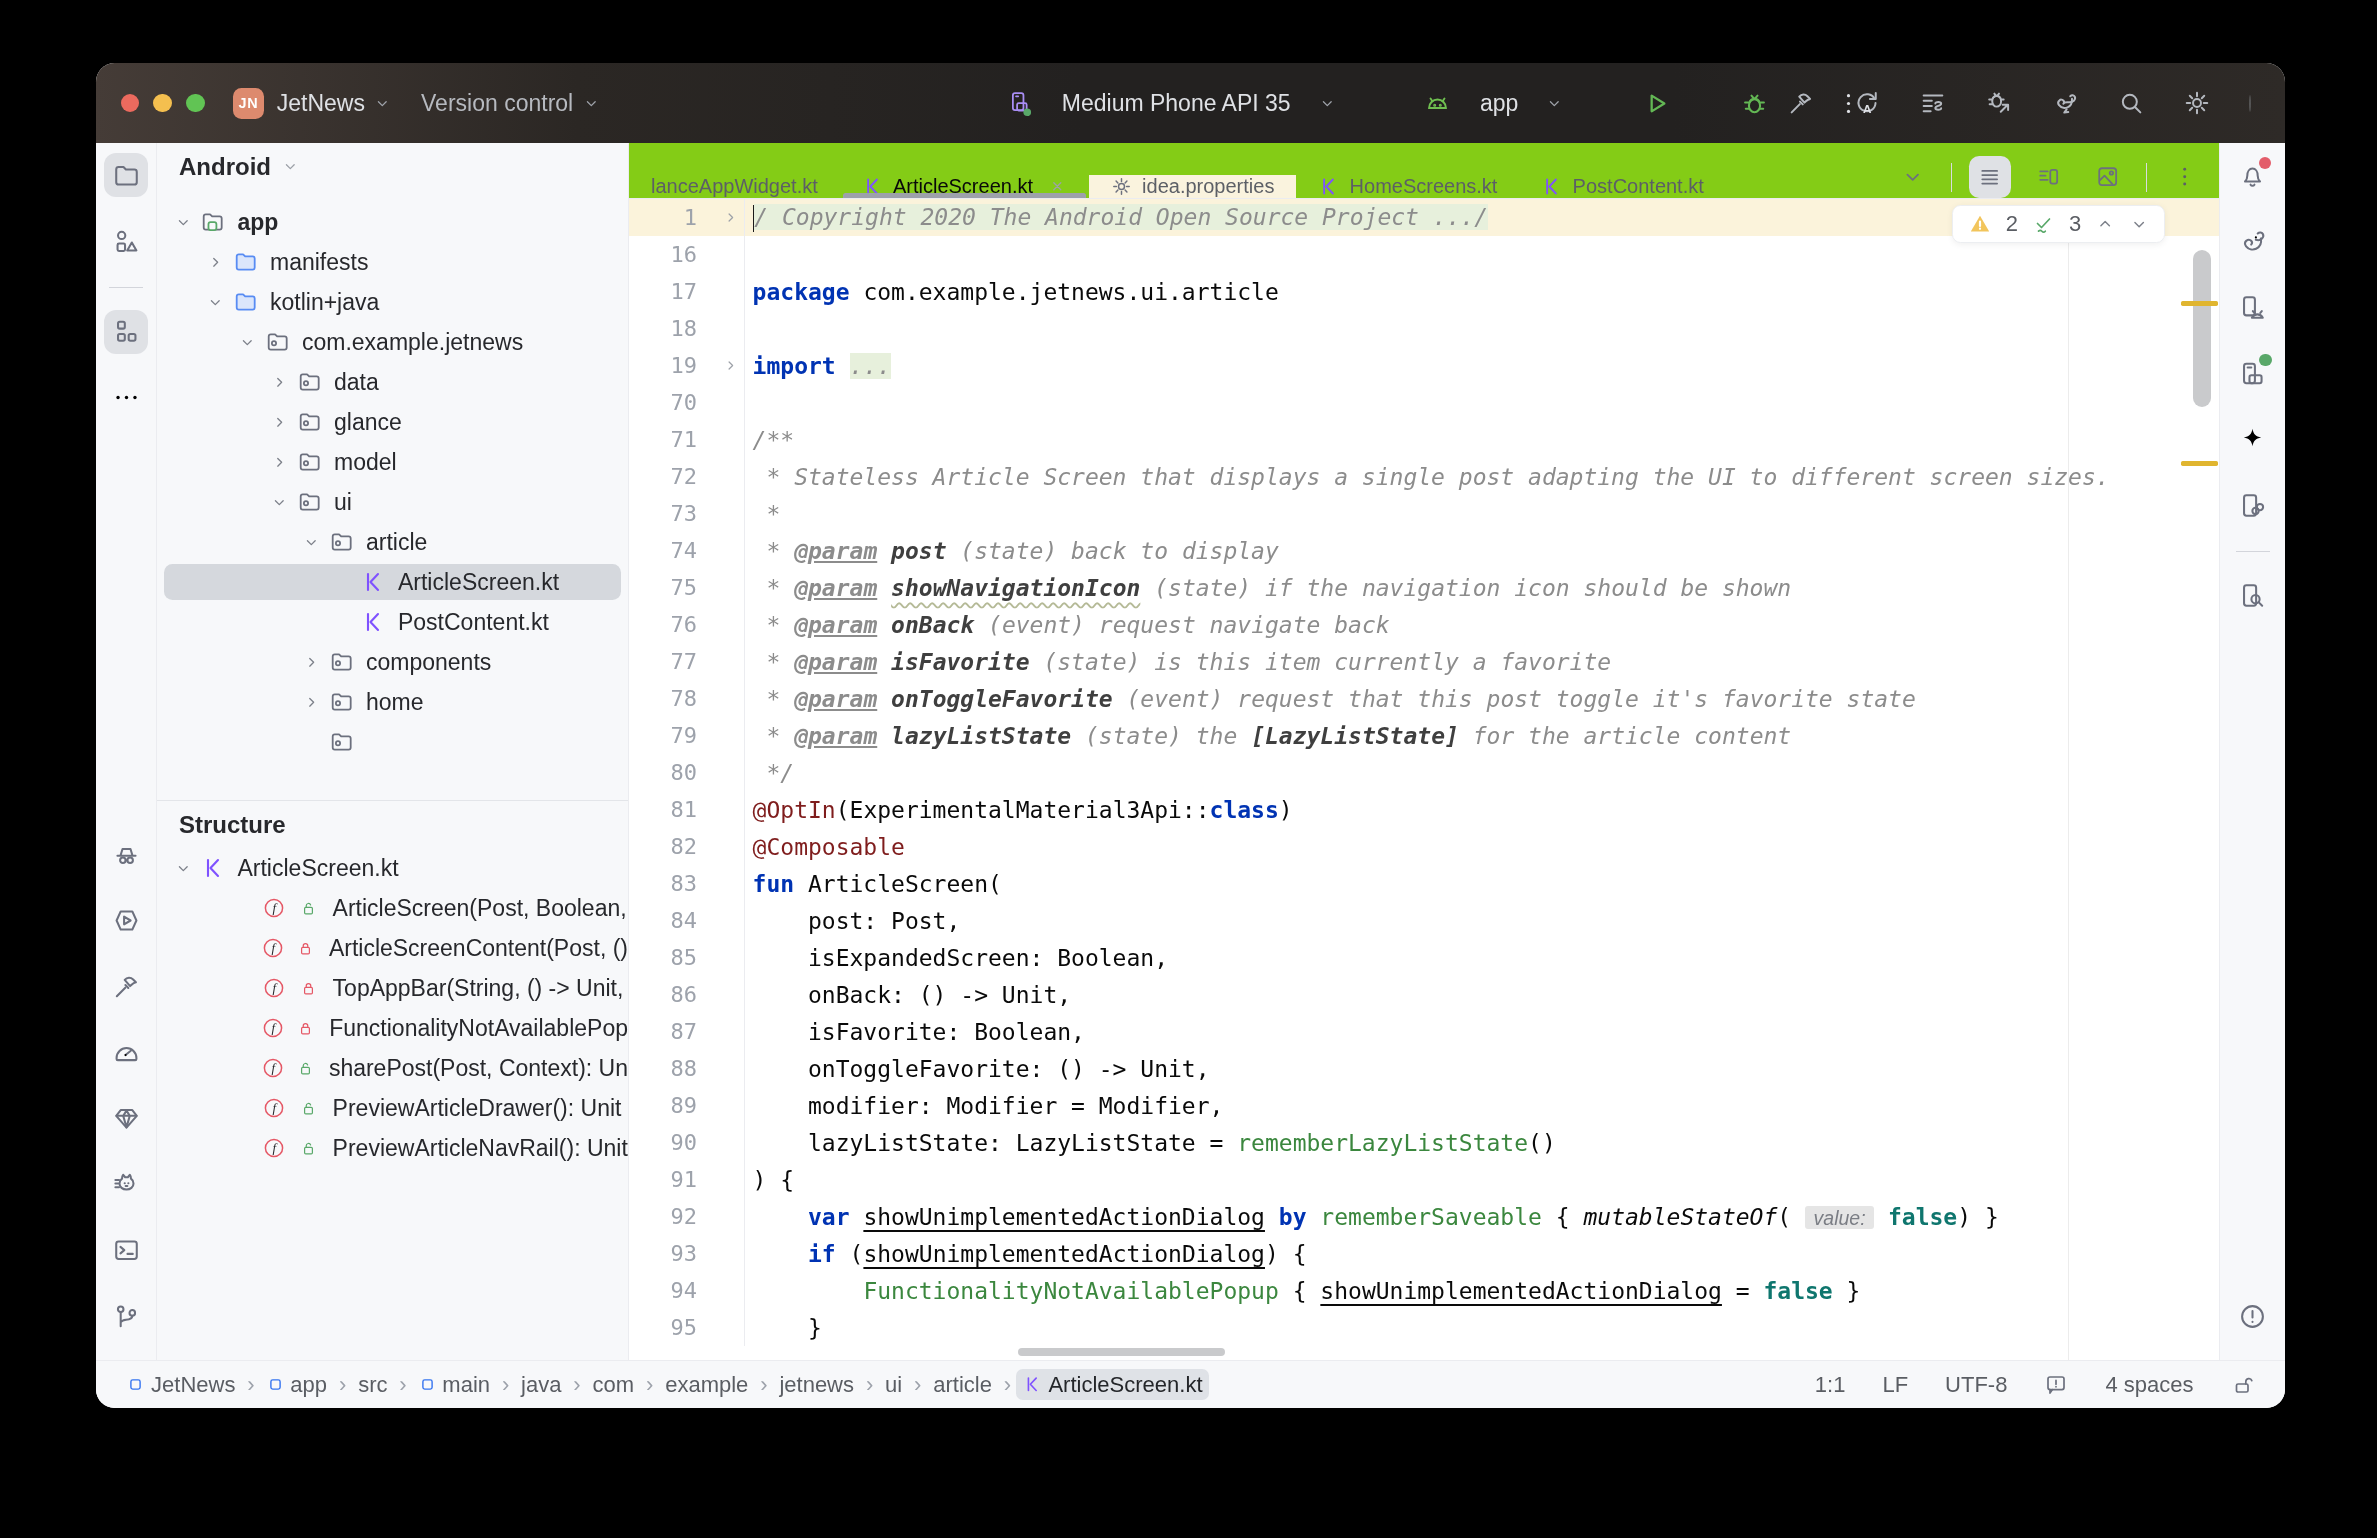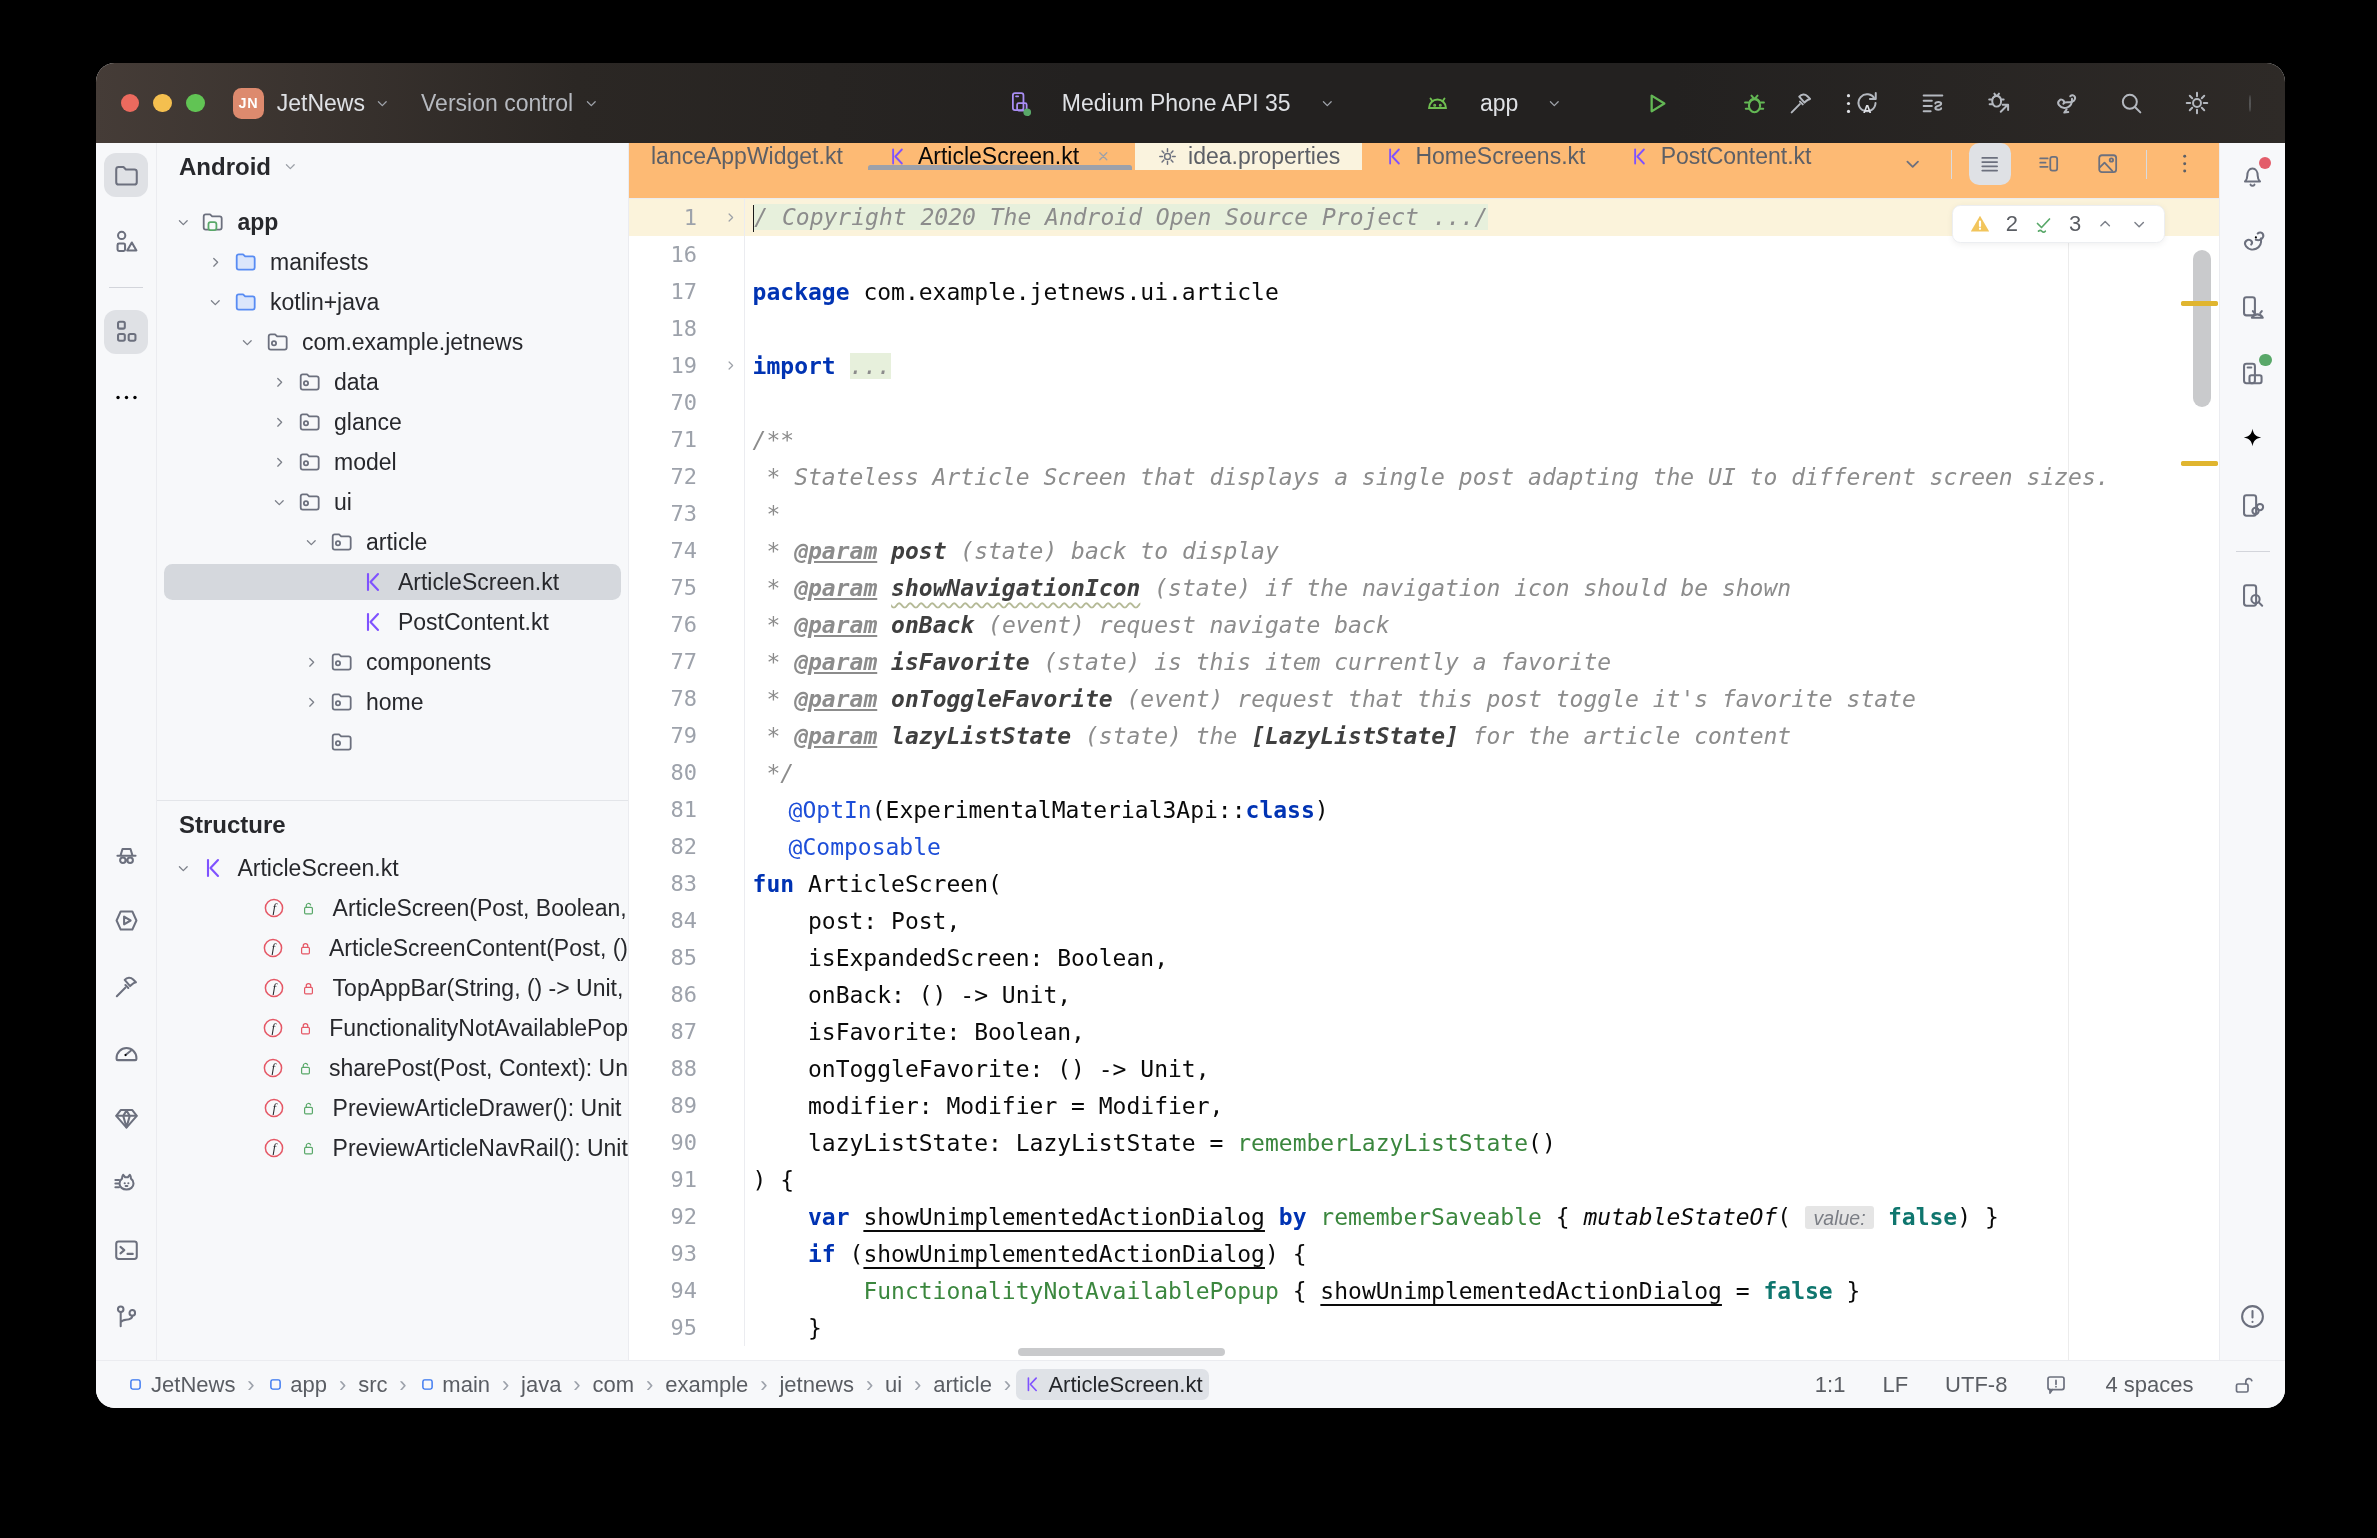--- a/index.html
+++ b/index.html
@@ -34,21 +34,21 @@
   #structure-tree{flex:1;overflow:hidden;}
   .trow{height:40px;display:flex;align-items:center;position:relative;}
   .trow .chip{position:absolute;left:6.8px;right:6.8px;top:1.7px;bottom:1.7px;background:#d5d8dd;border-radius:8.5px;}
   .trow>*{position:relative;}
   .tchev{width:25.4px;display:flex;justify-content:center;flex:0 0 25.4px;}
   .ticon{width:34px;display:flex;justify-content:center;flex:0 0 34px;}
   .tlabel{margin-left:7.6px;white-space:nowrap;}
   .bold{font-weight:bold;}
   
   #editor-col{flex:1;display:flex;flex-direction:column;min-width:0;}
-  #tabbar{height:55px;flex:0 0 55px;background:#fdba74;border-bottom:0.8px solid #ebecf0;display:flex;align-items:flex-start;font-size:23px;color:#5c5f66;}
+  #tabbar{height:55px;flex:0 0 55px;background:#84cc16;border-bottom:0.8px solid #ebecf0;display:flex;align-items:flex-end;font-size:20px;color:#5c5f66;}
   .tab{display:flex;align-items:center;padding:0 22px;gap:10.2px;position:relative;white-space:nowrap;}
   .tab.active{color:#090909;}
   .tab.active::after{content:"";position:absolute;left:3.4px;right:3.4px;bottom:0;height:5.1px;background:#9da1aa;border-radius:2.5px 2.5px 0 0;}
   .tab.cream{background:#faf3de;}
   .tab-close{margin-left:5.1px;display:flex;}
   .tab-tools{margin-left:auto;display:flex;align-items:center;gap:17px;padding-right:13.5px;}
   .vdiv{width:0;height:29px;border-left:0.8px solid #d9dbe0;}
   .chipbtn{width:42px;height:42px;border-radius:10.2px;display:flex;align-items:center;justify-content:center;}
   .chipbtn.sel{background:#dfe1e5;}
   
@@ -59,21 +59,21 @@
   .gutter{width:115px;flex:0 0 115px;display:flex;align-items:center;justify-content:flex-end;color:#9da2ab;font-size:22px;border-right:0.8px solid #ebecf0;align-self:stretch;position:relative;}
   .gnum{margin-right:47px;}
   .gfold{position:absolute;right:5.1px;display:flex;}
   .ecode{padding-left:7.6px;}
   .tk-k{color:#0033b3;font-weight:bold;}
   .tk-t{color:#0a0a0a;}
   .tk-c{color:#8c8c8c;font-style:italic;}
   .tk-tag{color:#8c8c8c;font-style:italic;font-weight:bold;text-decoration:underline;}
   .tk-pn{color:#3f3f3f;font-style:italic;font-weight:bold;}
   .tk-sq{text-decoration-line:underline;text-decoration-style:wavy;text-decoration-color:#b5ba97;text-decoration-thickness:1.7px;text-underline-offset:6px;}
-  .tk-ann{color:#1d4ed8;margin-left:36px;}
+  .tk-ann{color:#7f1d1d;}
   .tk-fn{color:#3b873e;}
   .tk-b{color:#0f766e;font-weight:bold;}
   .tk-u{color:#0a0a0a;text-decoration:underline;text-underline-offset:5.1px;}
   .tk-it{color:#0a0a0a;font-style:italic;}
   .tk-hint{background:#e5e5e5;color:#7a7d84;border-radius:3px;padding:0.8px 8.5px;font-size:19.5px;font-family:"Liberation Sans",sans-serif;font-style:italic;}
   .tk-fold{background:#e7f0dc;color:#8c8c8c;font-style:italic;}
   .caret{display:inline-block;width:1.7px;height:27px;background:#1a1a1a;vertical-align:middle;}
   #margin-guide{position:absolute;left:1439px;top:0;bottom:0;width:0;border-left:0.8px solid #ececec;}
   #insp{position:absolute;top:6px;right:54px;background:#fff;border:0.8px solid #eceef1;border-radius:8.5px;display:flex;align-items:center;gap:13.5px;padding:5.1px 15.2px;font-size:22px;color:#5a5d63;font-family:"Liberation Sans",sans-serif;box-shadow:0 1.7px 6.8px rgba(0,0,0,.06);}
   #vscroll{position:absolute;right:7.6px;top:51px;width:18.6px;height:157px;background:#c9cacc;border-radius:9.3px;}

